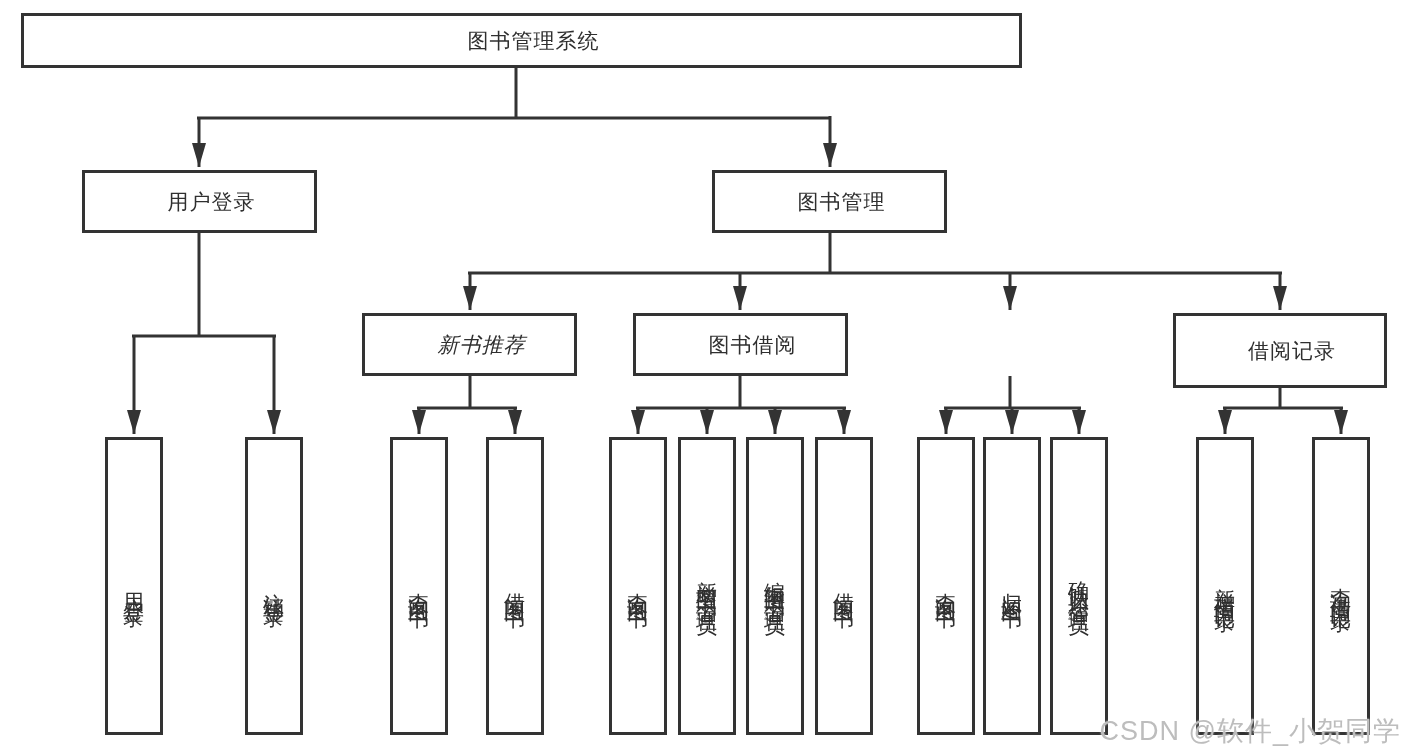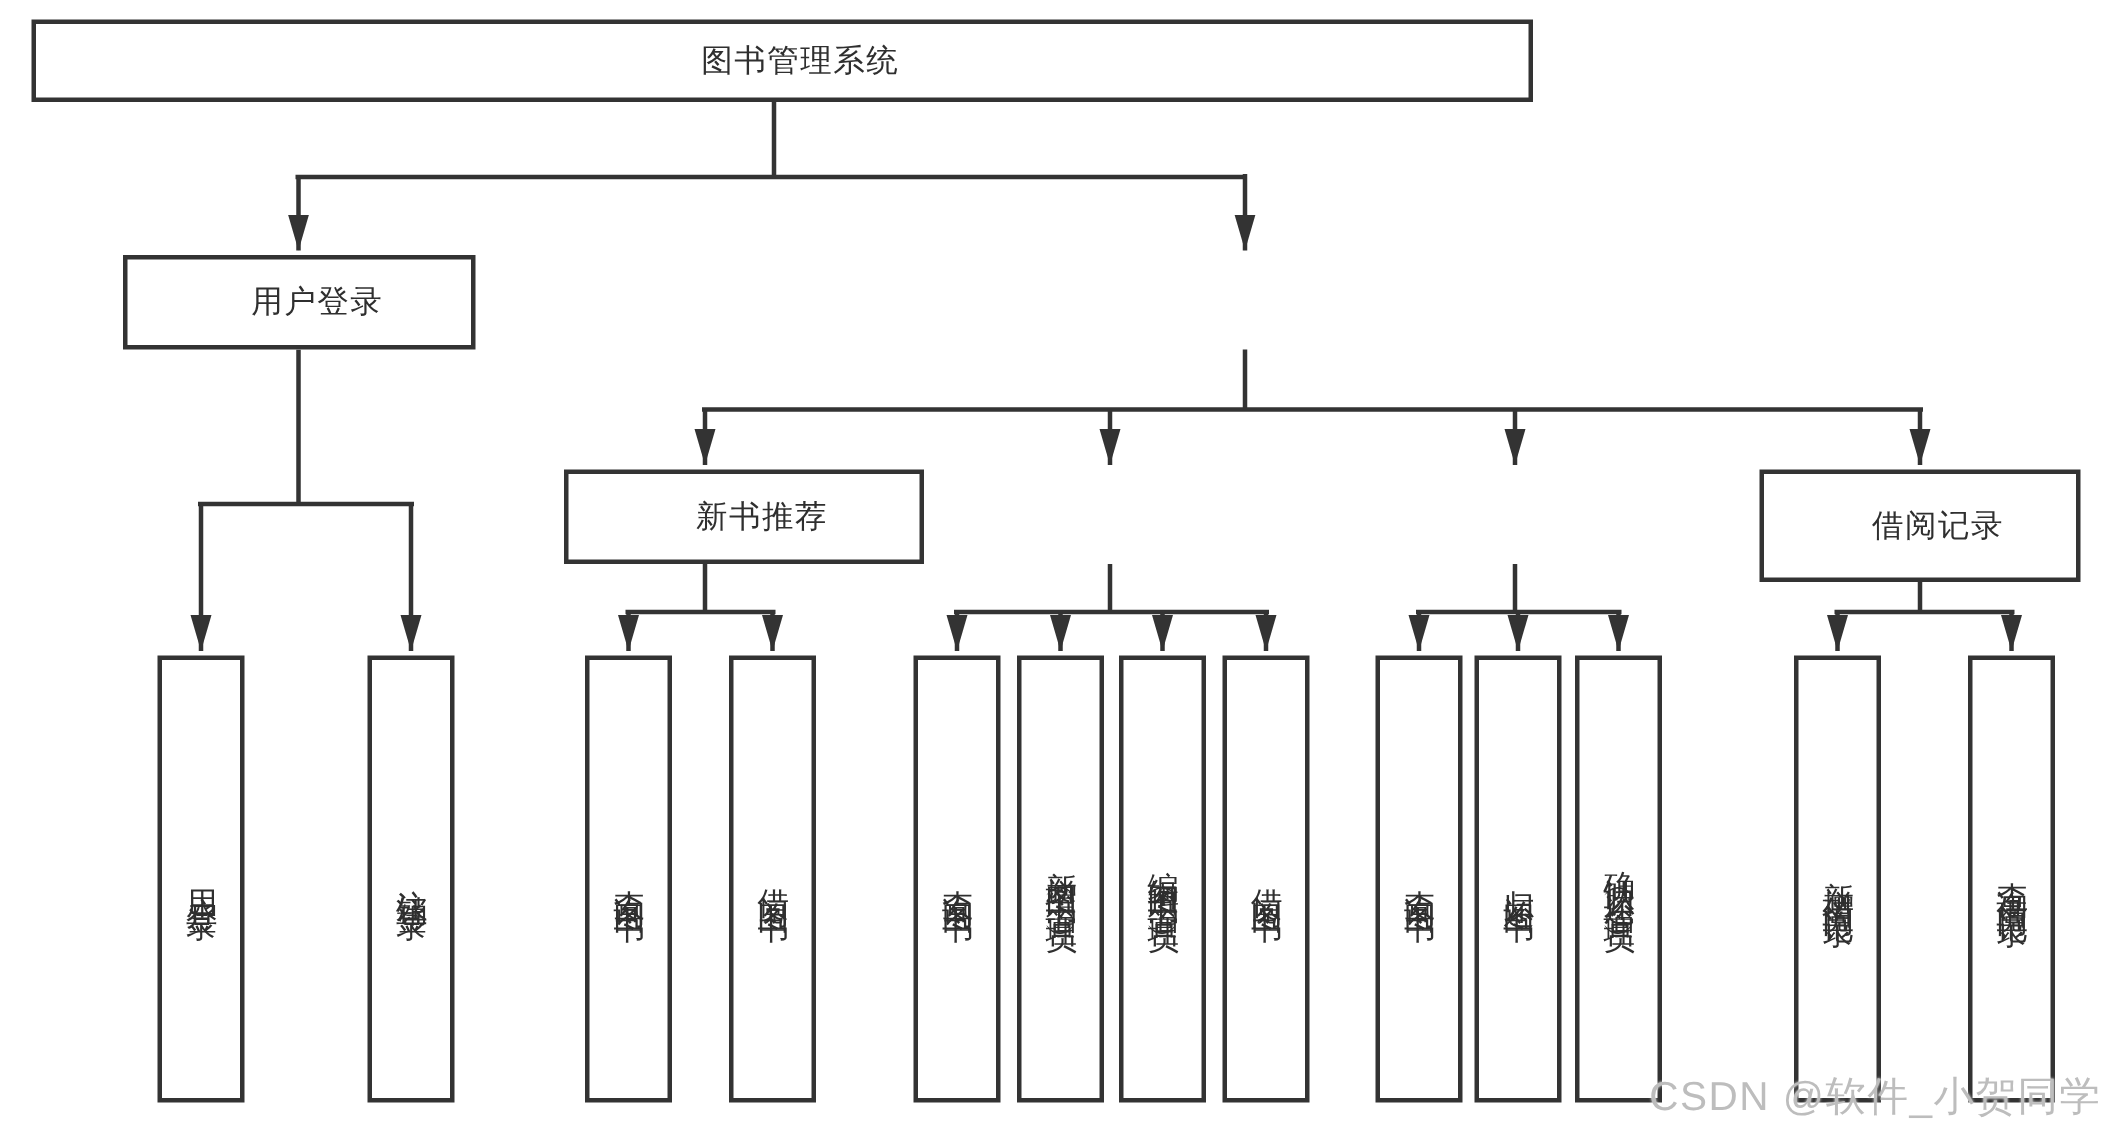--- a/index.html
+++ b/index.html
@@ -79,22 +79,24 @@
 
       <path d="M1280 376 V408 M1223 408 H1343"></path>
       <line x1="1225" y1="408" x2="1225" y2="434" marker-end="url(#arr)"></line>
       <line x1="1341" y1="408" x2="1341" y2="434" marker-end="url(#arr)"></line>
     </g>
   </svg>
 
   <div class="box hbox" style="left:21px;top:13px;width:1001px;height:55px;">图书管理系统</div>
 
   <div class="box hbox" style="left:82px;top:170px;width:235px;height:63px;">用户登录</div>
+  <div class="box hbox" style="left:712px;top:170px;width:235px;height:63px;">图书管理</div>
 
-  <div class="box hbox" style="left:376px;top:313px;width:240px;height:63px;">新书推荐</div>
+  <div class="box hbox" style="left:362px;top:313px;width:215px;height:63px;font-style:italic;">新书推荐</div>
+  <div class="box hbox" style="left:633px;top:313px;width:215px;height:63px;">图书借阅</div>
   <div class="box hbox" style="left:1173px;top:313px;width:214px;height:75px;">借阅记录</div>
 
   <div class="box vbox" style="left:105px;top:437px;width:58px;height:298px;">用户登录</div>
   <div class="box vbox" style="left:245px;top:437px;width:58px;height:298px;">注销登录</div>
 
   <div class="box vbox" style="left:390px;top:437px;width:58px;height:298px;">查询图书</div>
   <div class="box vbox" style="left:486px;top:437px;width:58px;height:298px;">借阅图书</div>
 
   <div class="box vbox" style="left:609px;top:437px;width:58px;height:298px;">查询图书</div>
   <div class="box vbox" style="left:678px;top:437px;width:58px;height:298px;">新增图书（管理员）</div>

